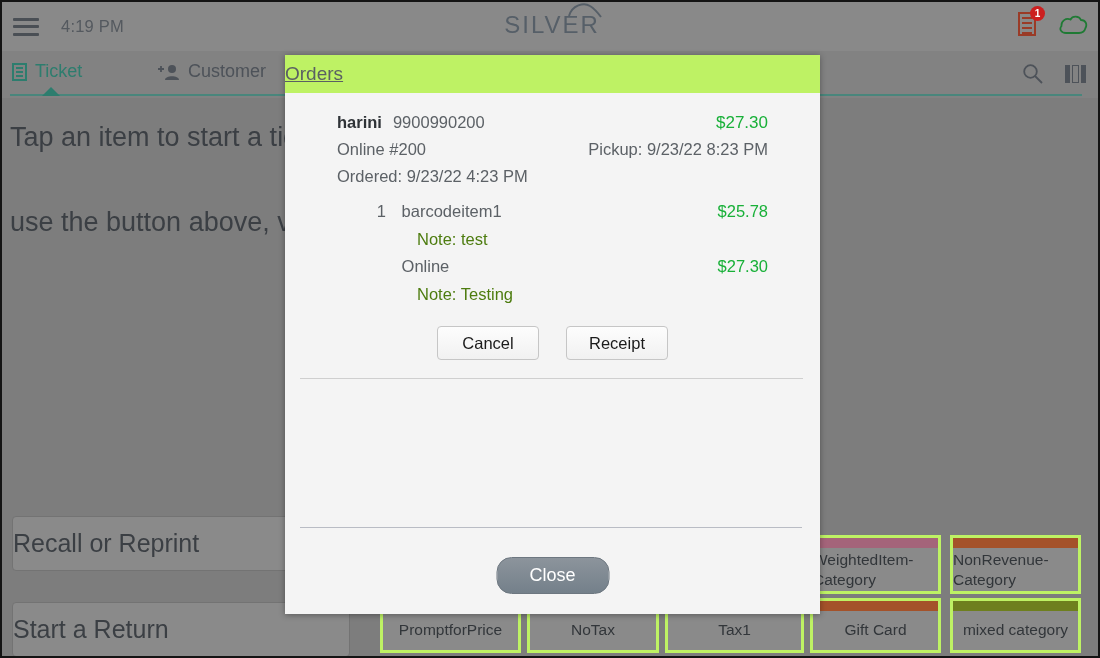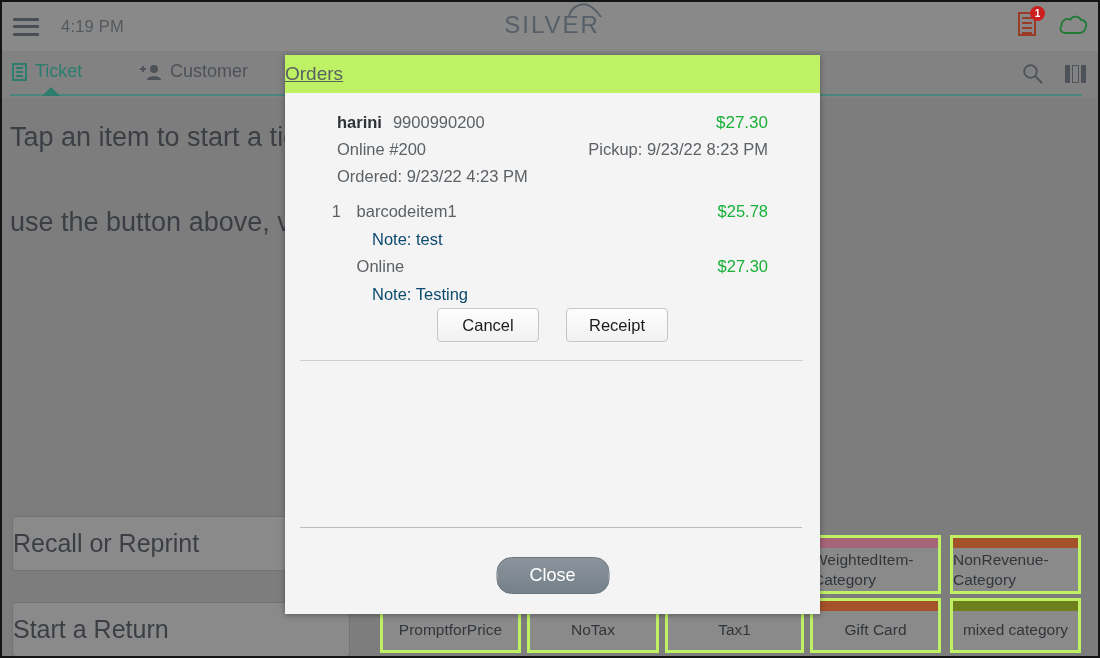--- a/index.html
+++ b/index.html
@@ -127,21 +127,21 @@
   }
   .tab {
     position: absolute;
     top: 10px;
     display: flex;
     align-items: center;
     gap: 8px;
     font-size: 18px;
   }
   .tab.ticket { left: 10px; color: #2d7d6e; }
-  .tab.customer { left: 138px; color: #4d5259; }
+  .tab.customer { left: 156px; color: #4d5259; }
   .tab-underline {
     position: absolute;
     left: 8px;
     top: 43px;
     width: 1072px;
     height: 2px;
     background: #49867c;
   }
   .tab-arrow {
     position: absolute;
@@ -254,39 +254,40 @@
     justify-content: space-between;
     align-items: flex-end;
     font-size: 16.5px;
     line-height: 27px;
     color: #5c6166;
   }
   .row .left { display: flex; gap: 11px; }
   .cust-name { color: #2f3337; font-weight: bold; }
   .money { color: #18b038; }
   .money-lg { font-size: 17px; }
-  .item-rows { margin-top: 8px; padding-left: 36px; padding-right: 52px; }
+  .item-rows { margin-top: 8px; padding-left: 81px; padding-right: 52px; }
   .item-row {
     display: flex;
     justify-content: space-between;
     font-size: 16.5px;
     line-height: 27.5px;
     color: #5c6166;
   }
   .item-row .qty { display: inline-block; width: 20px; text-align: right; margin-right: 11px;}
   .note-row {
     font-size: 16.5px;
     line-height: 27.5px;
-    color: #0c4a6e;
+    color: #4d7c0f;
     padding-left: 51px;
   }
   .modal-btn-row {
     display: flex;
     justify-content: center;
     gap: 27px;
+    margin-top: 18px;
   }
   .sm-btn {
     min-width: 102px;
     height: 34px;
     background: linear-gradient(#fdfdfd, #f1f1f1);
     border: 1px solid #c6c6c6;
     border-radius: 4px;
     color: #1b1b1b;
     font-size: 16.5px;
     cursor: pointer;

